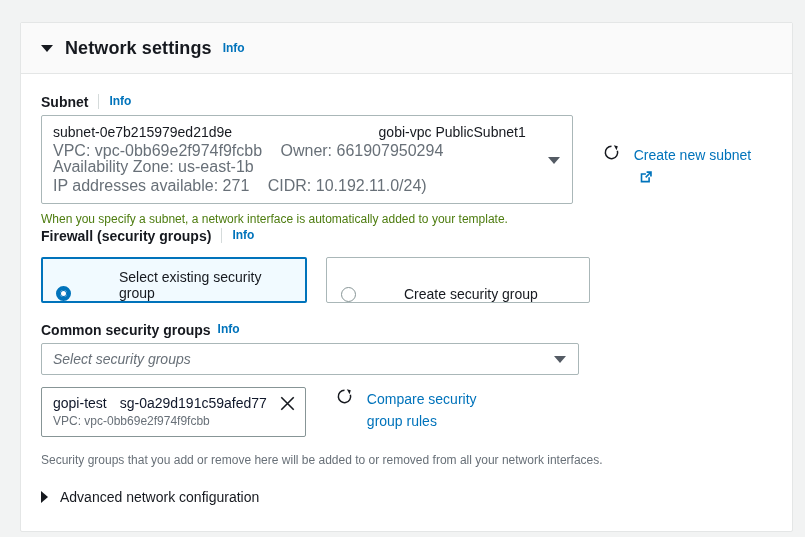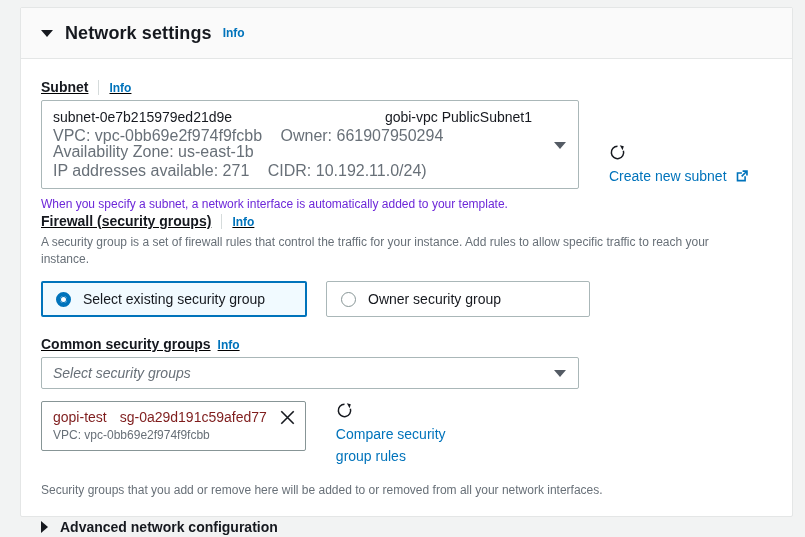--- a/index.html
+++ b/index.html
@@ -11,21 +11,21 @@
     height: 537px;
     background: #f2f3f3;
     font-family: "Liberation Sans", sans-serif;
     -webkit-font-smoothing: antialiased;
     overflow: hidden;
   }
 
   .panel {
     position: absolute;
     left: 20px;
-    top: 7px;
+    top: 22px;
     width: 773px;
     height: 510px;
     background: #ffffff;
     border: 1px solid #e4e6e6;
     border-radius: 2px;
     box-sizing: border-box;
   }
 
   
   .panel-header {
@@ -68,23 +68,22 @@
   }
 
   
   .panel-body {
     padding: 20px;
     box-sizing: border-box;
   }
 
   .field-label-row {
     display: flex;
-    align-items: flex-end;
+    align-items: flex-start;
     margin-bottom: 5px;
-    text-decoration: underline;
   }
   .field-label {
     font-size: 14px;
     font-weight: bold;
     color: #16191f;
   }
   .label-sep {
     width: 1px;
     height: 15px;
     background: #d5dbdb;
@@ -100,21 +99,21 @@
     color: #0073bb;
     font-size: 12px;
     font-weight: bold;
     margin-left: 7px;
     cursor: pointer;
   }
 
   
   .subnet-row {
     display: flex;
-    align-items: flex-end;
+    align-items: center;
   }
   .select-box {
     width: 538px;
     border: 1px solid #aab7b8;
     border-radius: 2px;
     background: #fff;
     padding: 8px 10px 9px 11px;
     box-sizing: border-box;
     position: relative;
     cursor: pointer;
@@ -145,68 +144,68 @@
     border-left: 6px solid transparent;
     border-right: 6px solid transparent;
     border-top: 7px solid #545b64;
   }
 
   .side-action {
     display: flex;
     align-items: flex-start;
     margin-left: 30px;
     margin-top: 15px;
-    flex-direction: column;
   }
   .refresh-icon { flex: none; margin-right: 14px; }
   .action-link {
     color: #0073bb;
     font-size: 14px;
     cursor: pointer;
     line-height: 22px;
     display: inline;
   }
   .ext-icon {
     display: inline-block;
     vertical-align: -2px;
     margin-left: 5px;
   }
   .compare-link {
     width: 120px;
   }
 
   .hint {
     font-size: 12px;
-    color: #6d28d9;
+    color: #4d7c0f;
     margin-top: 7px;
     line-height: 17px;
   }
   .desc {
     font-size: 12px;
     color: #687078;
     margin-top: 3px;
     line-height: 17px;
     max-width: 700px;
   }
 
   
   .tiles {
     display: flex;
     margin-top: 13px;
   }
   .tile {
     display: flex;
-    align-items: center;
-    height: 36px;
+    align-items: flex-end;
+    height: 46px;
     box-sizing: border-box;
     border: 1px solid #aab7b8;
     border-radius: 2px;
     background: #fff;
     padding: 0 14px;
     cursor: pointer;
+    gap: 36px;
   }
   .tile.selected {
     border: 2px solid #0073bb;
     background: #f1faff;
     padding: 0 13px;
   }
   .tile-1 { width: 266px; }
   .tile-2 { width: 264px; margin-left: 19px; }
   .radio {
     width: 15px; height: 15px;
@@ -255,21 +254,21 @@
   .token {
     border: 1px solid #879596;
     border-radius: 2px;
     background: #fff;
     padding: 7px 10px 8px 11px;
     box-sizing: border-box;
     position: relative;
   }
   .token-main {
     font-size: 14px;
-    color: #7f1d1d;
+    color: #0f172a;
     display: flex;
     align-items: center;
   }
   .token-name { margin-right: 13px; }
   .token-x {
     margin-left: 13px;
     cursor: pointer;
     line-height: 0;
   }
   .token-sub {
@@ -285,21 +284,21 @@
   }
 
   .advanced-row {
     display: flex;
     align-items: center;
     margin-top: 22px;
     cursor: pointer;
   }
   .advanced-label {
     font-size: 14px;
-    font-weight: bold;
+    font-weight: normal;
     color: #16191f;
   }
 </style>
 </head>
 <body>
 
 <div class="panel">
 
   <div class="panel-header">
     <div class="caret-down"></div>
@@ -352,30 +351,29 @@
       </div>
     </div>
 
     <div class="hint">When you specify a subnet, a network interface is automatically added to your template.</div>
 
     <div class="field-label-row" style="margin-top:0;">
       <div class="field-label">Firewall (security groups)</div>
       <div class="label-sep"></div>
       <div class="info-link-sm">Info</div>
     </div>
-    <div class="desc">A security group is a set of firewall rules that control the traffic for your instance. Add rules to allow specific traffic to reach your instance.</div>
 
     <div class="tiles">
       <div class="tile tile-1 selected">
         <span class="radio on"></span>
         <span class="tile-label">Select existing security group</span>
       </div>
       <div class="tile tile-2">
         <span class="radio"></span>
-        <span class="tile-label">Owner security group</span>
+        <span class="tile-label">Create security group</span>
       </div>
     </div>
 
     <div class="field-label-row" style="margin-top:19px;">
       <div class="field-label">Common security groups</div>
       <div class="info-link-tight">Info</div>
     </div>
 
     <div class="ms-box">
       <span class="ms-placeholder">Select security groups</span>

